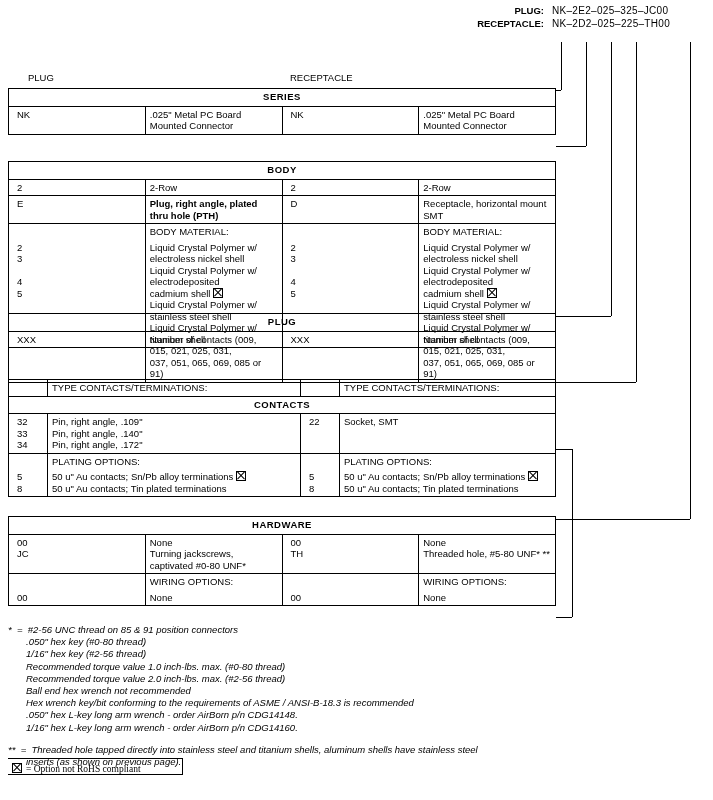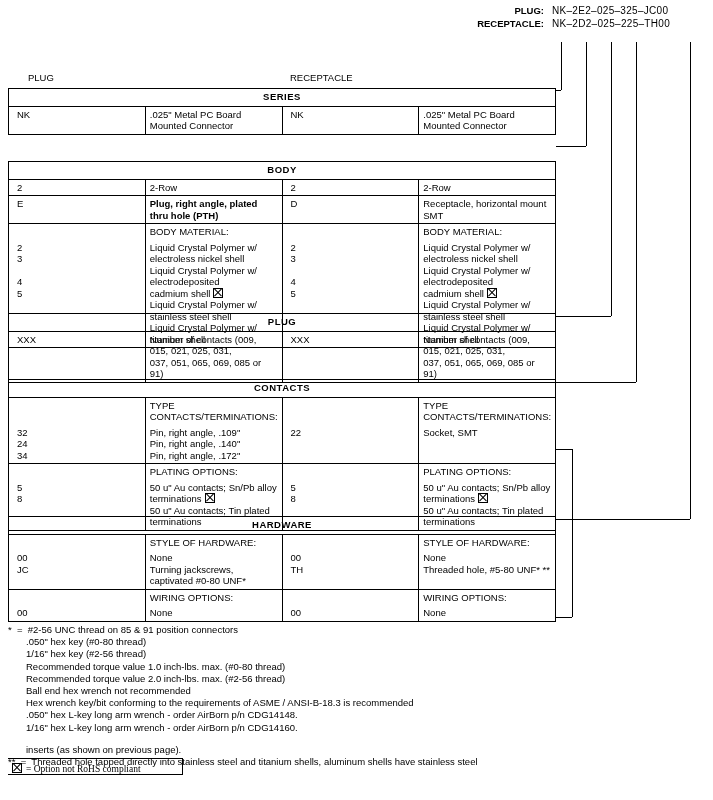--- a/index.html
+++ b/index.html
@@ -139,20 +139,21 @@
   .rohs::after { transform: rotate(-45deg); }
 
   
   .notes {
     position: absolute;
     left: 8px;
     top: 624px;
     width: 560px;
     font-size: 9.5px;
     line-height: 12.2px;
+    font-style: italic;
   }
   .note-line { white-space: pre; }
   .note-ind { padding-left: 18px; }
   .note-ind2 { padding-left: 18px; }
 
   .legend {
     position: absolute;
     left: 8px;
     top: 758px;
     width: 170px;
@@ -297,32 +298,32 @@
         </td>
       </tr>
     </tbody>
       </table>
   </div>
 
   <div class="tbl" style="top:379px;">
     <table class="blk">
       <tbody>
           <tr>
+        <td class="code nb-b">&nbsp;</td>
+        <td class="desc nb-l nb-b subhead" style="width:244px;">TYPE CONTACTS/TERMINATIONS:</td>
+        <td class="code nb-b">&nbsp;</td>
+        <td class="desc nb-l nb-b subhead">TYPE CONTACTS/TERMINATIONS:</td>
+      </tr>
+      <tr>
         <td class="sectionhdr" colspan="4">CONTACTS</td>
       </tr>
       <tr>
-        <td class="code nb-b">&nbsp;</td>
-        <td class="desc nb-l nb-b subhead" style="width:244px;">TYPE CONTACTS/TERMINATIONS:</td>
-        <td class="code nb-b">&nbsp;</td>
-        <td class="desc nb-l nb-b subhead">TYPE CONTACTS/TERMINATIONS:</td>
-      </tr>
-      <tr>
         <td class="code nb-t">
           <div>32</div>
-          <div>24</div>
+          <div>33</div>
           <div>34</div>
         </td>
         <td class="desc nb-l nb-t" style="width:244px;">
           <div>Pin, right angle, .109"</div>
           <div>Pin, right angle, .140"</div>
           <div>Pin, right angle, .172"</div>
         </td>
         <td class="code nb-t">
           <div>22</div>
           <div>&nbsp;</div>
@@ -358,26 +359,20 @@
       </tr>
     </tbody>
       </table>
   </div>
 
   <div class="tbl" style="top:516px;border-radius:26px;">
     <table class="blk">
       <tbody>
           <tr>
         <td class="sectionhdr" colspan="4">HARDWARE</td>
-      </tr>
-      <tr>
-        <td class="code nb-b">&nbsp;</td>
-        <td class="desc nb-l nb-b subhead" style="width:244px;">STYLE OF HARDWARE:</td>
-        <td class="code nb-b">&nbsp;</td>
-        <td class="desc nb-l nb-b subhead">STYLE OF HARDWARE:</td>
       </tr>
       <tr>
         <td class="code nb-t">
           <div>00</div>
           <div>JC</div>
         </td>
         <td class="desc nb-l nb-t" style="width:244px;">
           <div>None</div>
           <div>Turning jackscrews, captivated #0-80 UNF*</div>
         </td>
@@ -418,21 +413,21 @@
     <div class="note-line">*  =  #2-56 UNC thread on 85 &amp; 91 position connectors</div>
     <div class="note-line note-ind">.050" hex key (#0-80 thread)</div>
     <div class="note-line note-ind">1/16" hex key (#2-56 thread)</div>
     <div class="note-line note-ind">Recommended torque value 1.0 inch-lbs. max. (#0-80 thread)</div>
     <div class="note-line note-ind">Recommended torque value 2.0 inch-lbs. max. (#2-56 thread)</div>
     <div class="note-line note-ind">Ball end hex wrench not recommended</div>
     <div class="note-line note-ind">Hex wrench key/bit conforming to the requirements of ASME / ANSI-B-18.3 is recommended</div>
     <div class="note-line note-ind">.050" hex L-key long arm wrench - order AirBorn p/n CDG14148.</div>
     <div class="note-line note-ind">1/16" hex L-key long arm wrench - order AirBorn p/n CDG14160.</div>
     <div style="height:10px"></div>
+    <div class="note-line">**  =  Threaded hole tapped directly into stainless steel and titanium shells, aluminum shells have stainless steel</div>
     <div class="note-line note-ind2">inserts (as shown on previous page).</div>
-    <div class="note-line">**  =  Threaded hole tapped directly into stainless steel and titanium shells, aluminum shells have stainless steel</div>
   </div>
 
   <div class="legend legend-box">
     <span class="rohs" style="margin-left:0; margin-right:4px;"></span><span>=  Option not RoHS compliant</span>
   </div>
 
 </div>
 
 </body></html>

